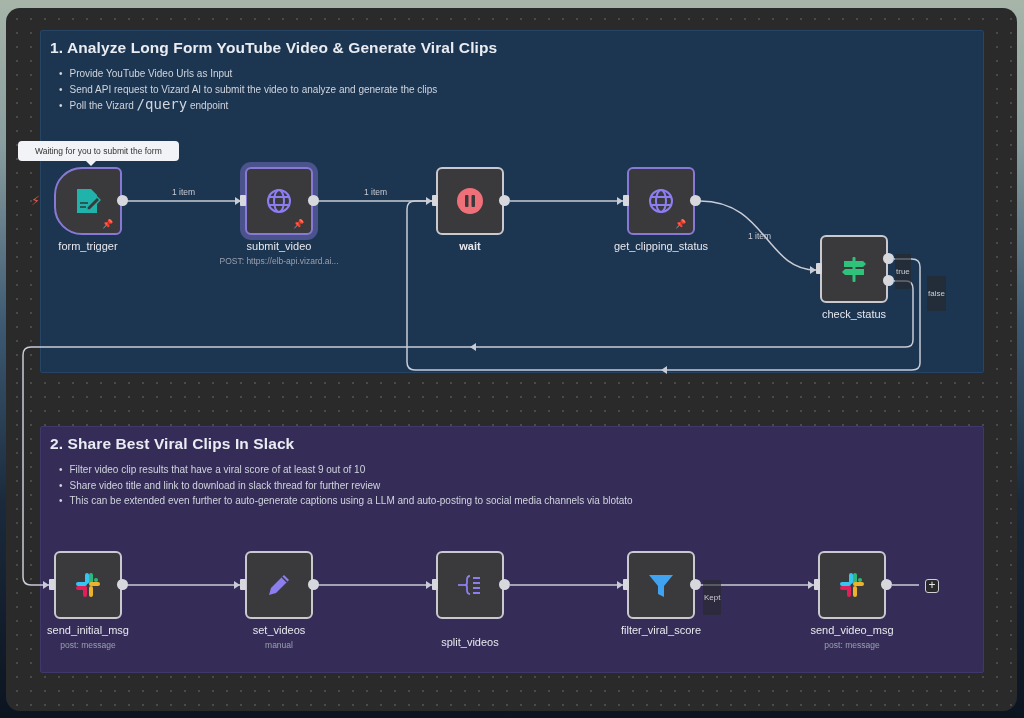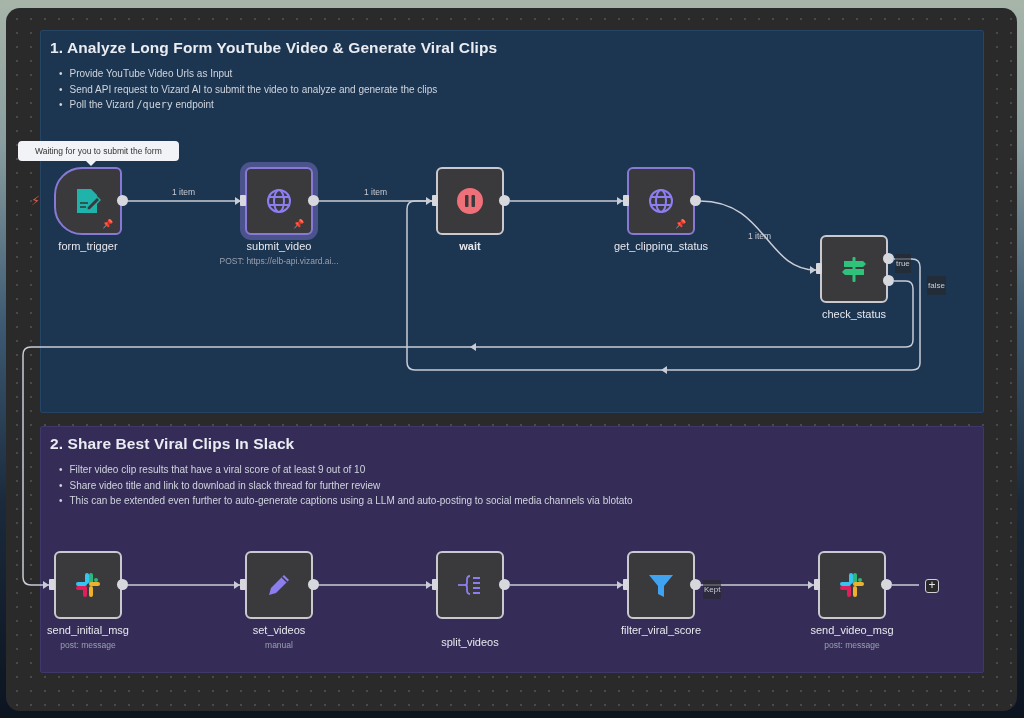--- a/index.html
+++ b/index.html
@@ -15,32 +15,32 @@
       background-image: radial-gradient(circle, #4a4a4a 0.8px, transparent 1.2px);
       background-size: 14px 14px;
       background-position: 4px 4px;
       border-radius: 14px;
       overflow: hidden;
     }
     .sticky {
       position: absolute;
       border-radius: 2px;
     }
-    .sticky.blue { left: 34px; top: 22px; width: 944px; height: 383px; background: #1c3550; border: 1px solid #264466; }
+    .sticky.blue { left: 34px; top: 22px; width: 944px; height: 343px; background: #1c3550; border: 1px solid #264466; }
     .sticky.purple { left: 34px; top: 418px; width: 944px; height: 247px; background: #352d58; border: 1px solid #40376a; }
     .sticky h1 {
       position: absolute; left: 9px; top: 8px;
       font-size: 15.5px; font-weight: 700; color: #e9ecf2; letter-spacing: 0.1px;
     }
     .sticky ul {
       position: absolute; left: 18px; top: 35px; list-style: none;
       font-size: 10px; color: #d0d5de; line-height: 15.5px;
     }
     .sticky ul li::before { content: "•"; margin-right: 7px; }
-    code { font-family: "DejaVu Sans Mono", monospace; font-size: 10px; }
+    code { font-family: "DejaVu Sans Mono", monospace; font-size: 14px; }
 
     svg.edges { position: absolute; left: 0; top: 0; width: 1011px; height: 703px; pointer-events: none; }
 
     .node {
       position: absolute; width: 68px; height: 68px;
       background: #3a3a3c; border: 2px solid #c9c9cf; border-radius: 6px;
       display: flex; align-items: center; justify-content: center;
     }
     .node.pinned { border-color: #8979d6; }
     .node.trigger { border-radius: 28px 6px 6px 28px; }
@@ -58,21 +58,21 @@
       position: absolute; width: 11px; height: 11px; border-radius: 50%;
       background: #d7d8de;
     }
     .port-in {
       position: absolute; width: 6px; height: 11px; background: #d7d8de; border-radius: 1px;
     }
     .edge-label {
       position: absolute; font-size: 8.5px; color: #c9ccd4;
     }
     .branch-label {
-      position: absolute; font-size: 8px; color: #c9ccd4; background: rgba(40,40,44,0.6); padding: 5px 1px;
+      position: absolute; font-size: 8px; color: #c9ccd4; background: rgba(40,40,44,0.6); padding: 13px 1px;
     }
     .tooltip {
       position: absolute; left: 12px; top: 133px;
       background: #f2f3f6; color: #333; font-size: 8.5px;
       padding: 5px 17px; border-radius: 4px;
     }
     .tooltip::after {
       content: ""; position: absolute; left: 68px; bottom: -5px;
       border-left: 5px solid transparent; border-right: 5px solid transparent; border-top: 5px solid #f2f3f6;
     }

